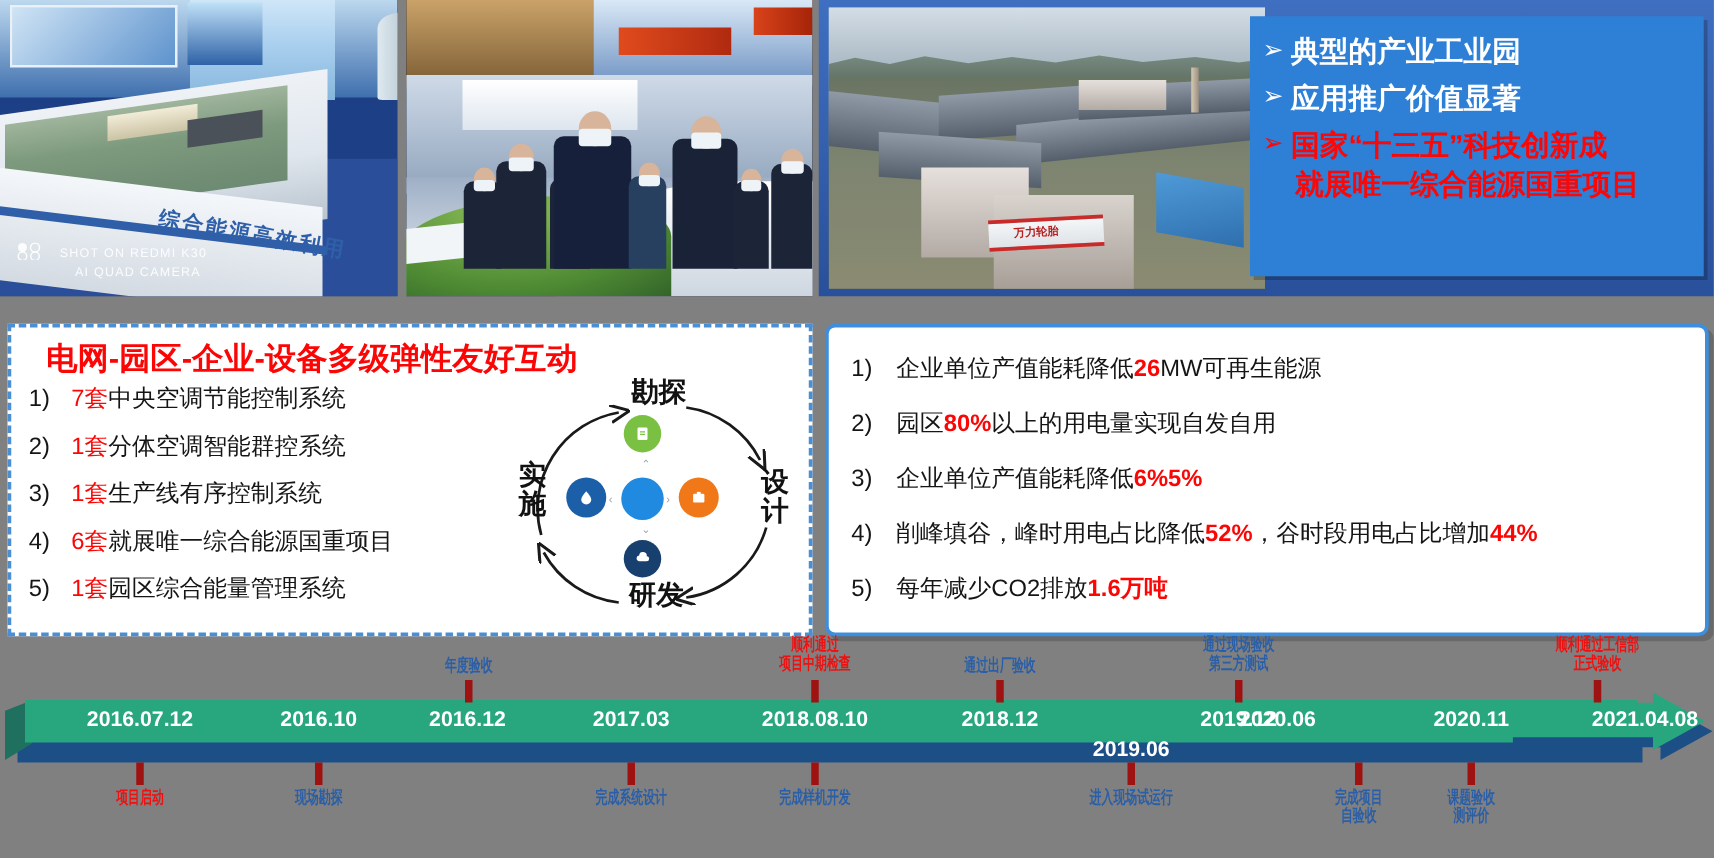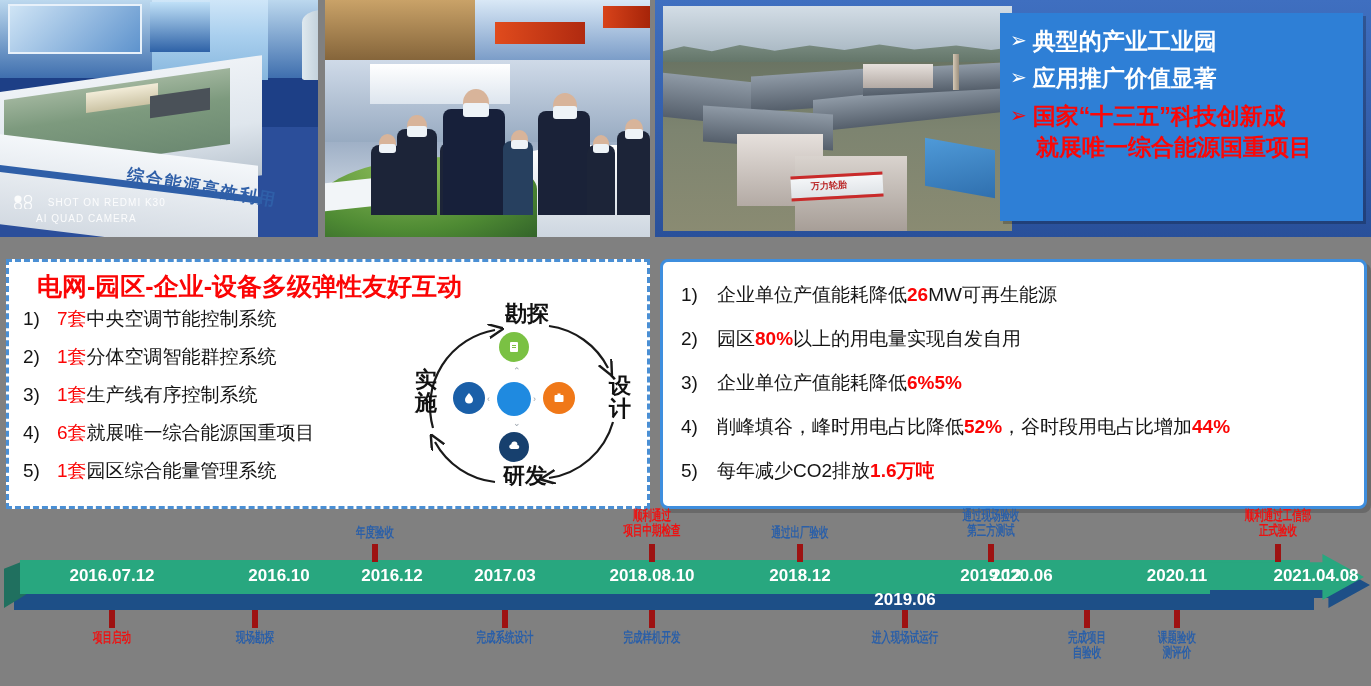--- a/index.html
+++ b/index.html
@@ -189,21 +189,21 @@
     <div class="cap" id="p1-wm">
       <span class="dots">
         <svg width="26" height="14" viewBox="0 0 26 14">
           <circle cx="6" cy="4" r="3.6" fill="#fff"></circle>
             <circle cx="16" cy="4" r="3.6" fill="none" stroke="#fff" stroke-width="1.2"></circle>
           <circle cx="6" cy="11" r="3.4" fill="none" stroke="#fff" stroke-width="1.2"></circle>
             <circle cx="16" cy="11" r="3.4" fill="none" stroke="#fff" stroke-width="1.2"></circle>
         </svg>
       </span>
       <span>SHOT ON REDMI K30</span><br>
-      <span style="margin-left:24px;display:inline-block">AI QUAD CAMERA</span>
+      <span style="margin-left:48px;display:inline-block">AI QUAD CAMERA</span>
     </div>
   </div>
 
   <div class="photo" id="photo2">
     <div id="p2-hall"></div>
     <div id="p2-lit"></div>
     <div id="p2-redscr"></div>
     <div id="p2-redscr2"></div>
     <div id="p2-mid"></div>
     <div id="p2-booth"></div>
@@ -404,24 +404,24 @@
     <div id="tl-left-cap"></div>
     <div id="tl-bar"></div>
     <div id="tl-arrow">
       <div class="headsh"></div>
       <div class="head"></div>
     </div>
     <div id="tl-marks">
         <div class="tl-date" style="left: 112px;">2016.07.12</div>
         <div class="tl-stem" style="left: 109px; top: 94px; height: 18px;"></div>
         <div class="tl-lbl squish red" style="left: 112px; top: 114px;">项目启动</div>
-        <div class="tl-date" style="left: 255px; margin-left: 24px;">2016.10</div>
+        <div class="tl-date" style="left: 255px;">2016.10</div>
         <div class="tl-stem" style="left: 252px; top: 94px; height: 18px;"></div>
         <div class="tl-lbl squish blue" style="left: 255px; top: 114px;">现场勘探</div>
-        <div class="tl-date" style="left: 392px;">2016.12</div>
+        <div class="tl-date" style="left: 374px;">2016.12</div>
         <div class="tl-stem" style="left: 372px; top: 28px; height: 18px;"></div>
         <div class="tl-lbl squish blue" style="left: 375px; top: 9px;">年度验收</div>
         <div class="tl-date" style="left: 505px;">2017.03</div>
         <div class="tl-stem" style="left: 502px; top: 94px; height: 18px;"></div>
         <div class="tl-lbl squish blue" style="left: 505px; top: 114px;">完成系统设计</div>
         <div class="tl-date" style="left: 652px;">2018.08.10</div>
         <div class="tl-stem" style="left: 649px; top: 28px; height: 18px;"></div>
         <div class="tl-lbl squish red" style="left: 652px; top: -8px;">顺利通过<br>项目中期检查</div>
         <div class="tl-stem" style="left: 649px; top: 94px; height: 18px;"></div>
         <div class="tl-lbl squish blue" style="left: 652px; top: 114px;">完成样机开发</div>

